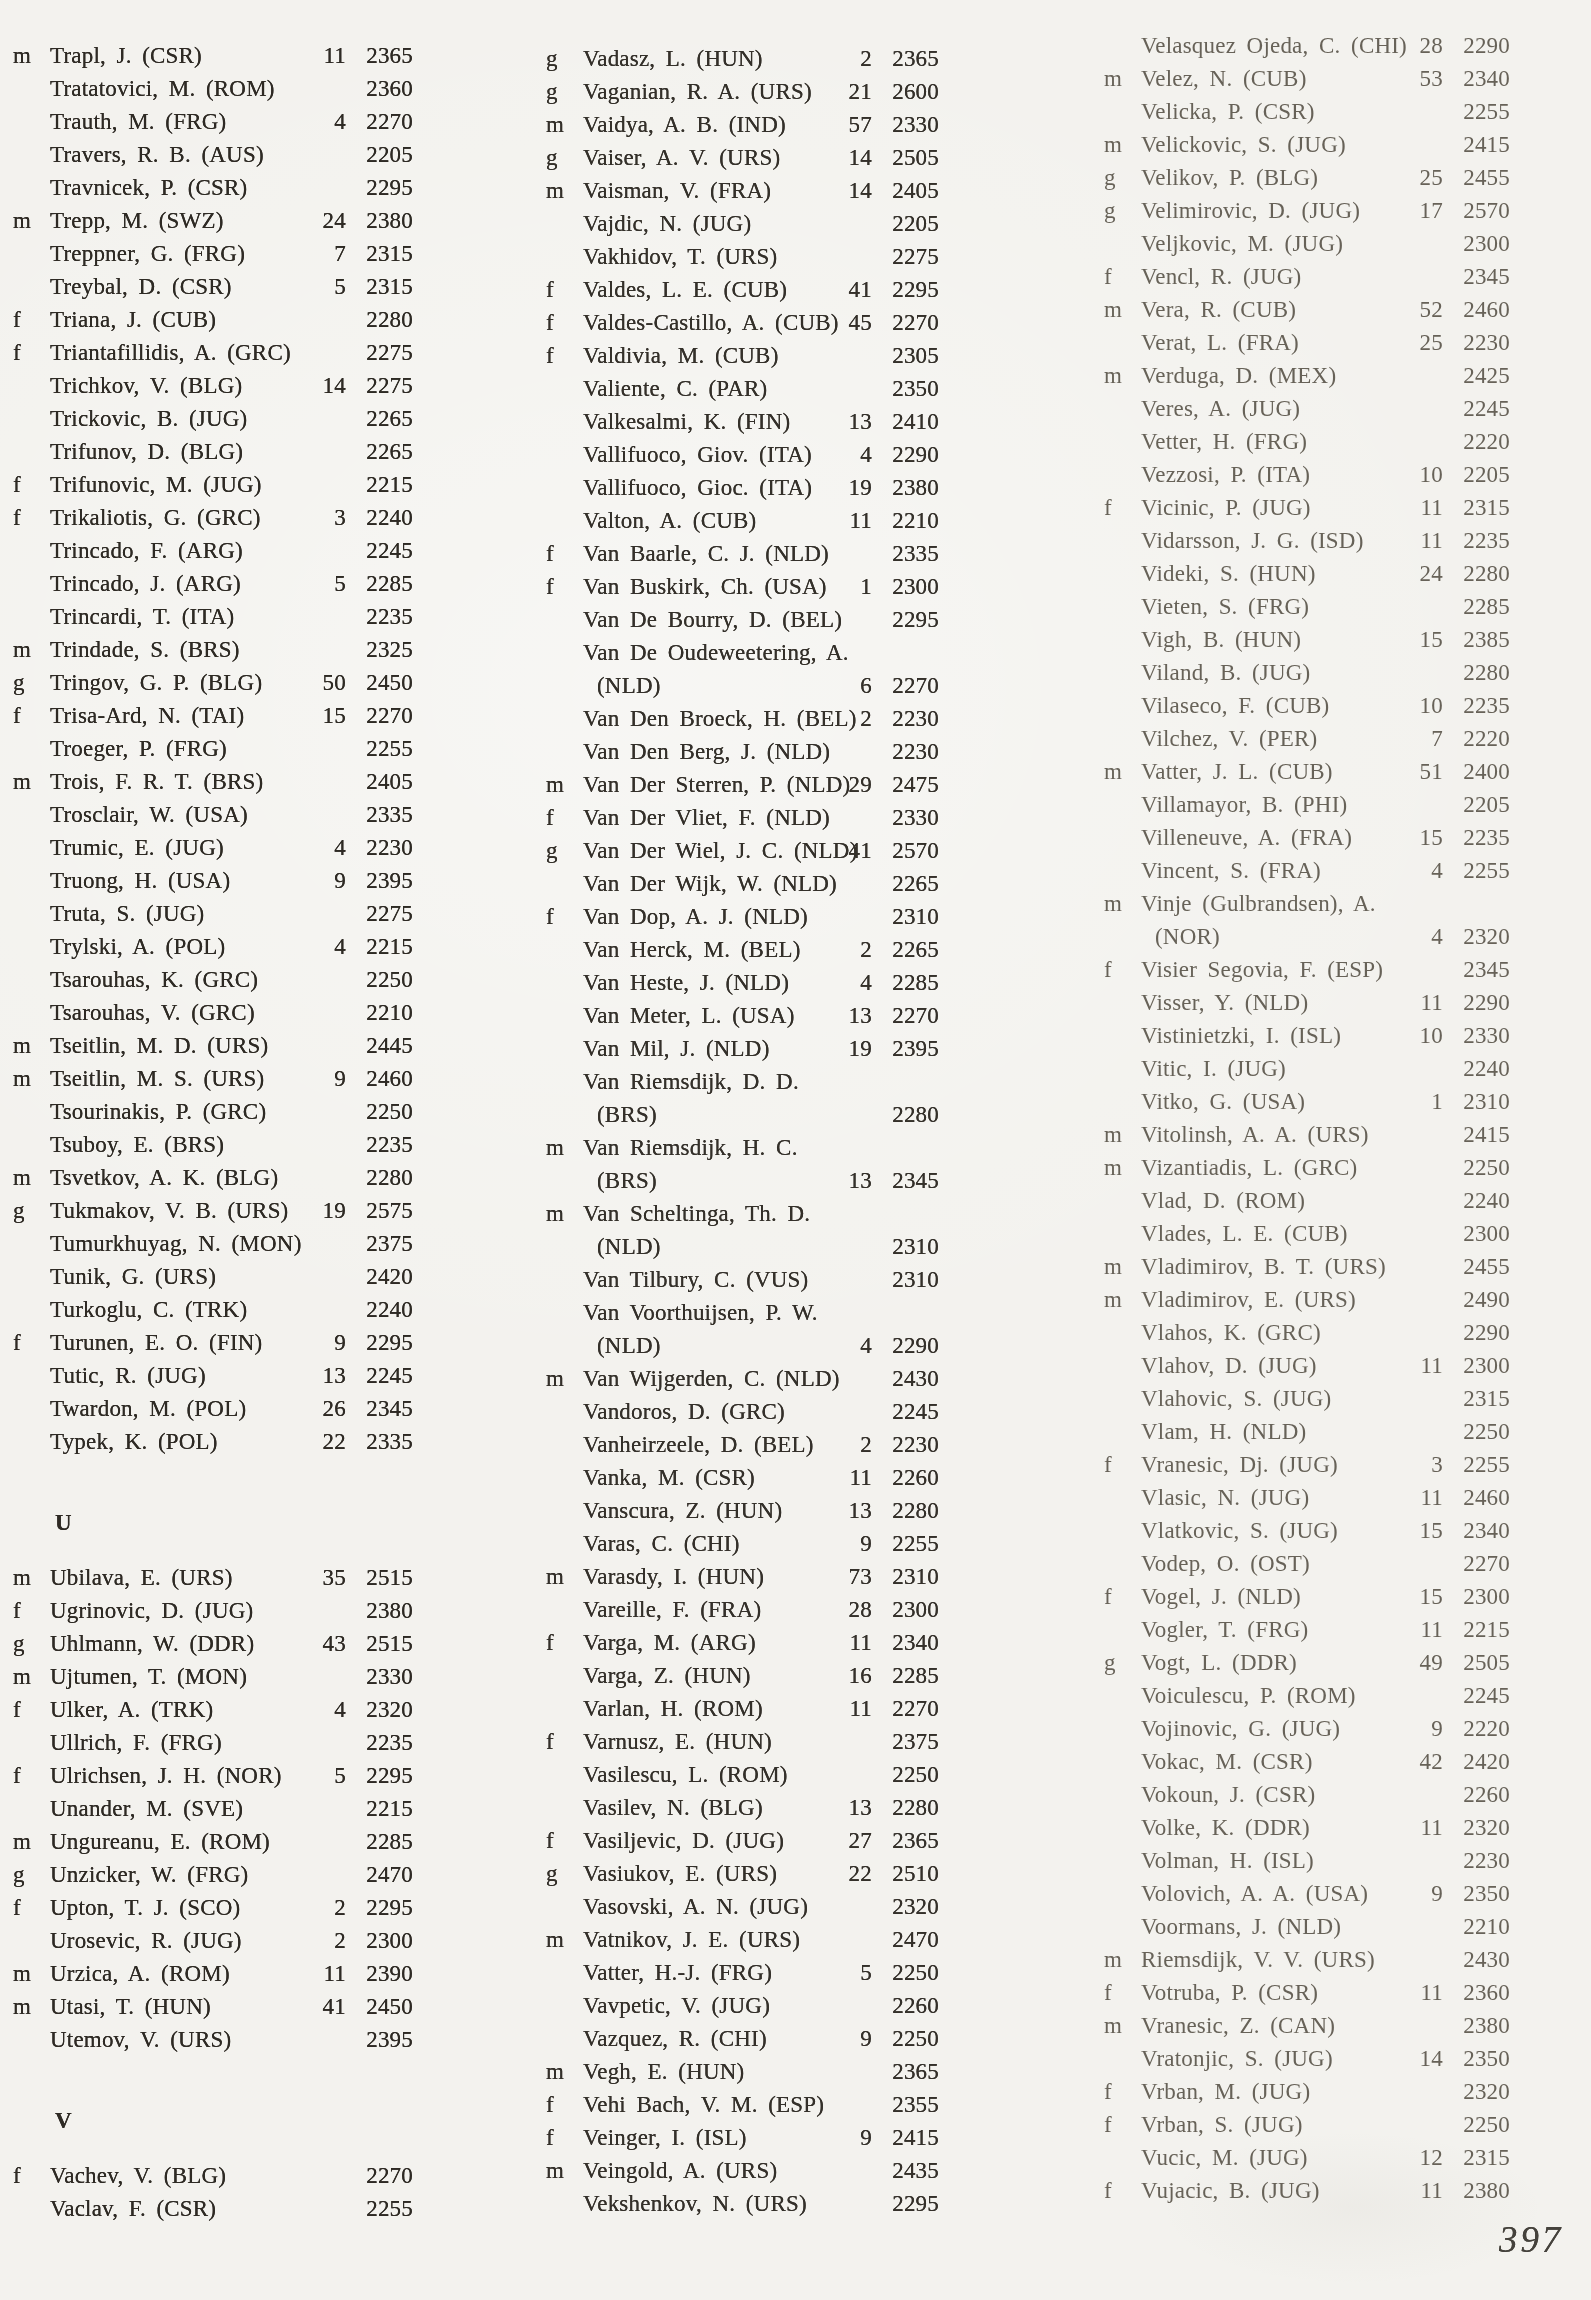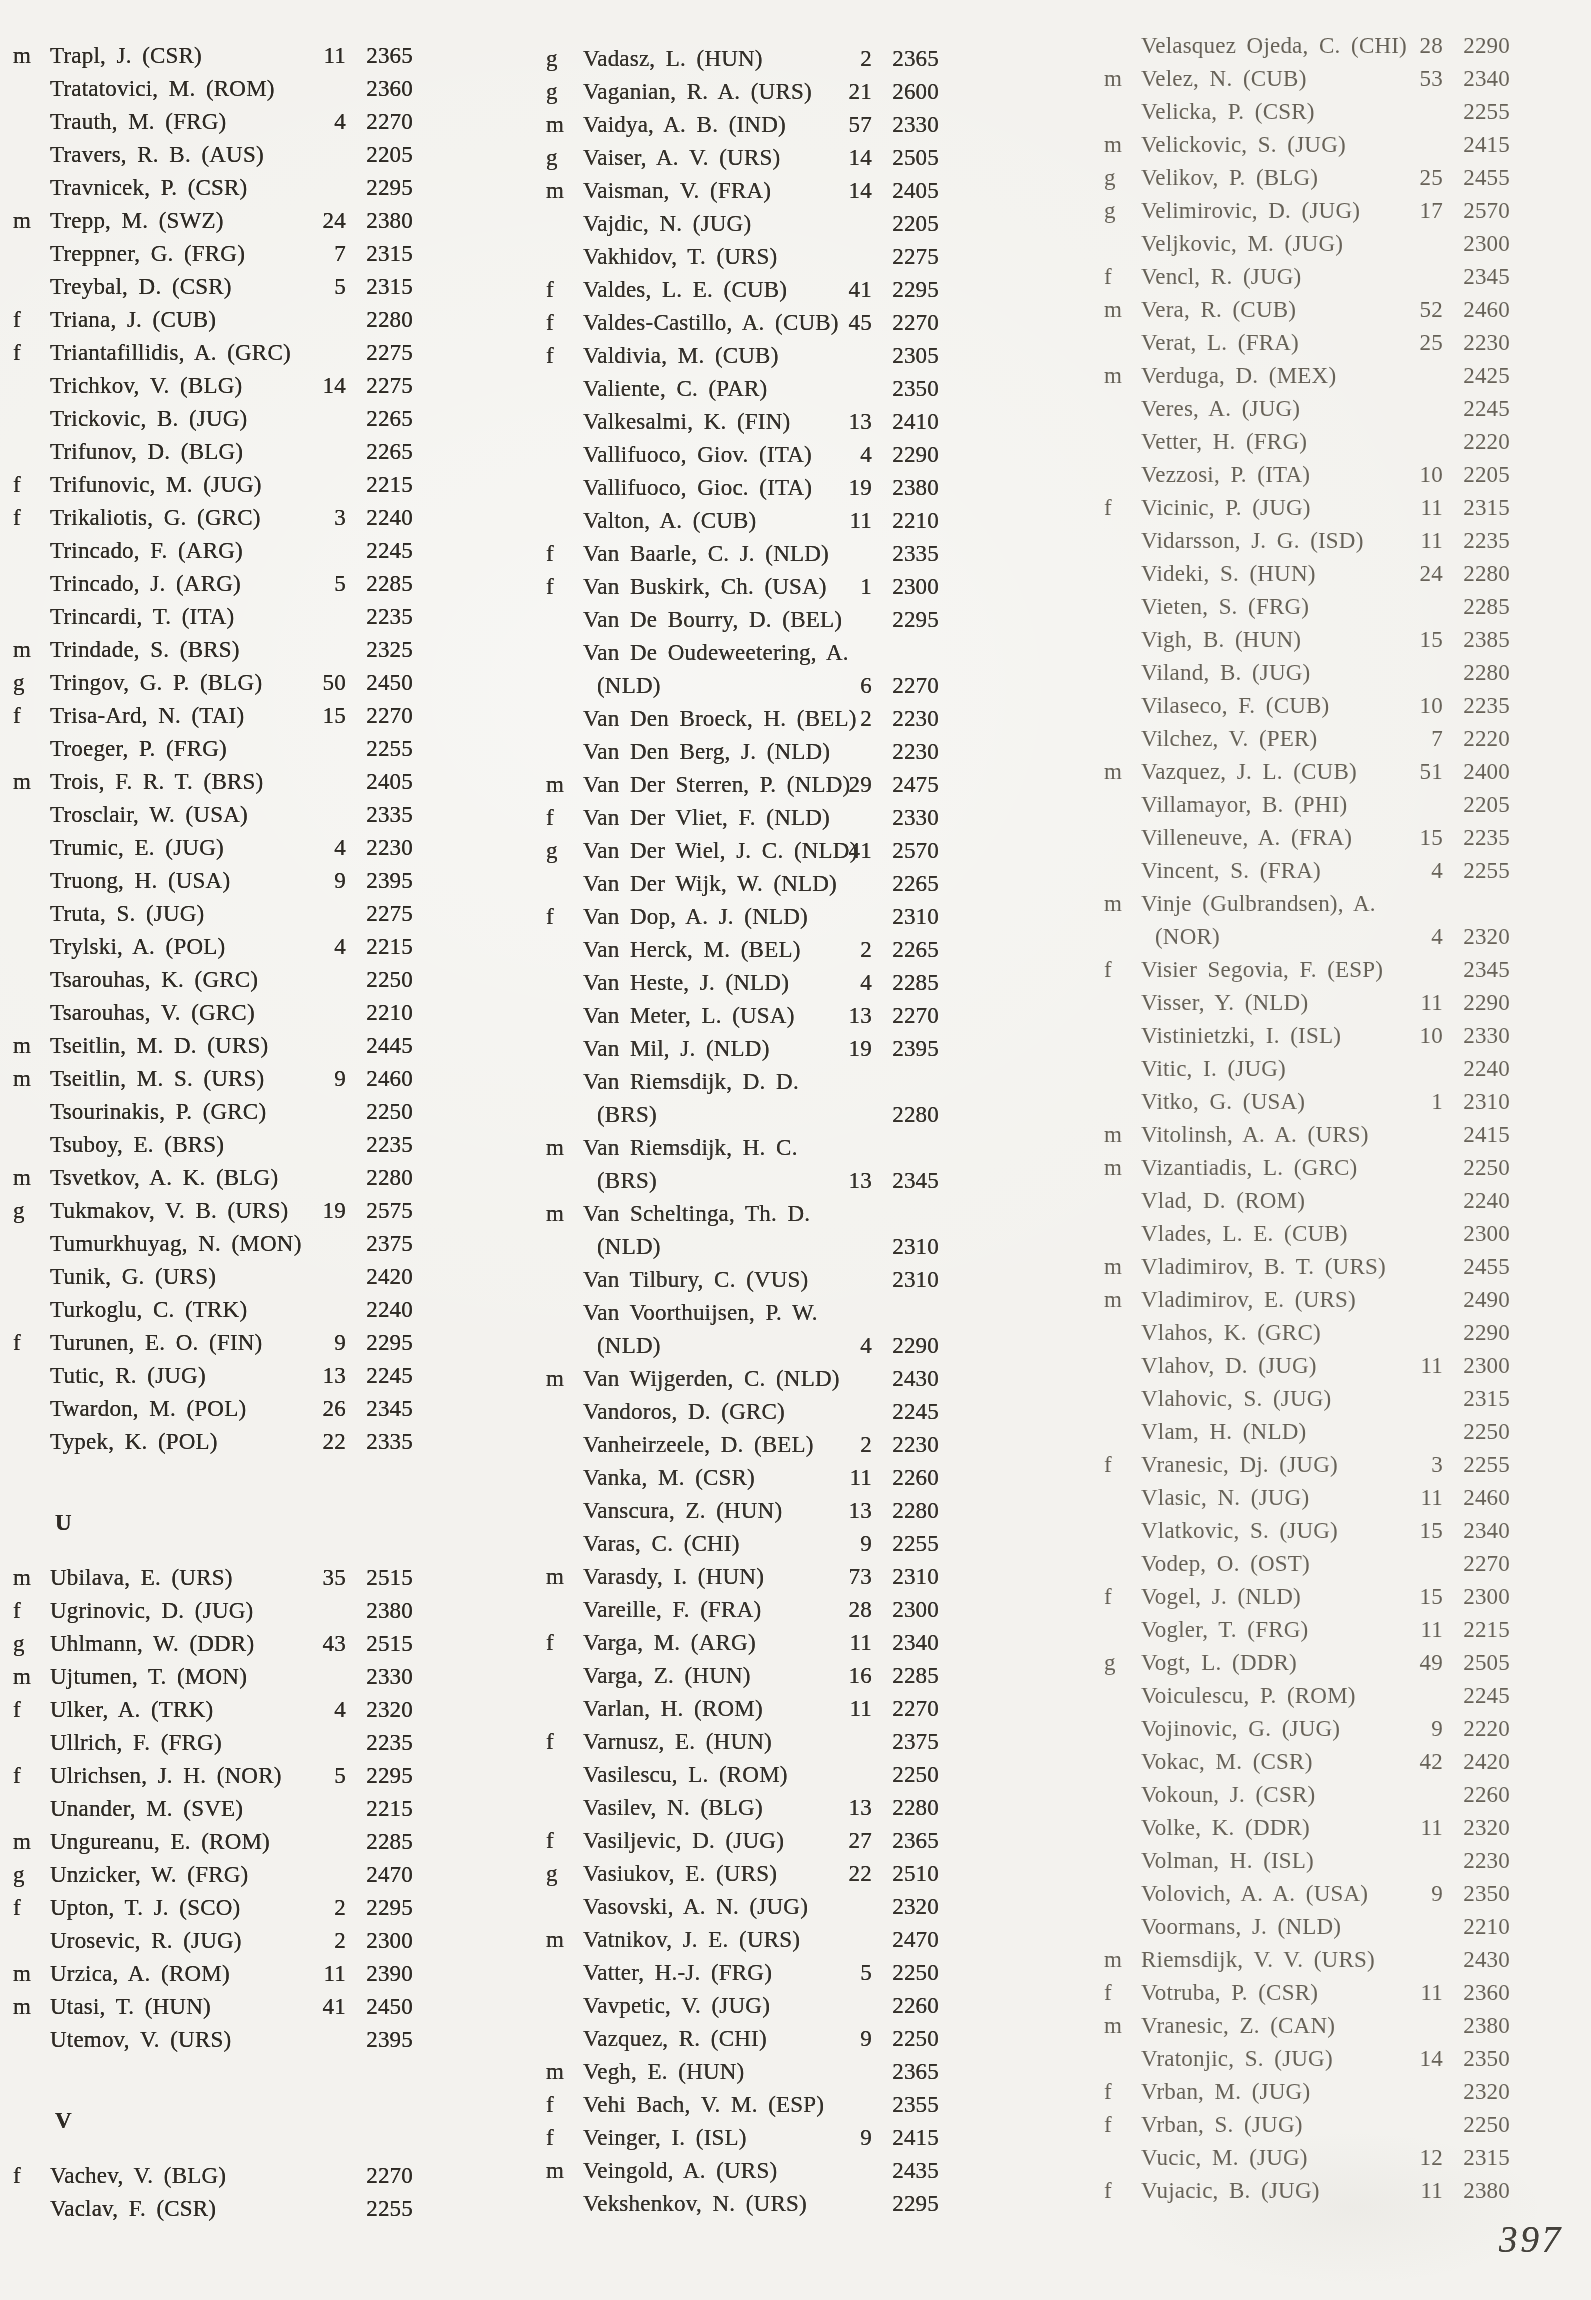--- a/index.html
+++ b/index.html
@@ -191,21 +191,21 @@
       <div class="row"><span class="nm">Vetter, H. (FRG)</span><span class="rat">2220</span></div>
       <div class="row"><span class="nm">Vezzosi, P. (ITA)</span><span class="num">10</span><span class="rat">2205</span></div>
       <div class="row"><span class="pfx">f</span><span class="nm">Vicinic, P. (JUG)</span><span class="num">11</span><span class="rat">2315</span></div>
       <div class="row"><span class="nm">Vidarsson, J. G. (ISD)</span><span class="num">11</span><span class="rat">2235</span></div>
       <div class="row"><span class="nm">Videki, S. (HUN)</span><span class="num">24</span><span class="rat">2280</span></div>
       <div class="row"><span class="nm">Vieten, S. (FRG)</span><span class="rat">2285</span></div>
       <div class="row"><span class="nm">Vigh, B. (HUN)</span><span class="num">15</span><span class="rat">2385</span></div>
       <div class="row"><span class="nm">Viland, B. (JUG)</span><span class="rat">2280</span></div>
       <div class="row"><span class="nm">Vilaseco, F. (CUB)</span><span class="num">10</span><span class="rat">2235</span></div>
       <div class="row"><span class="nm">Vilchez, V. (PER)</span><span class="num">7</span><span class="rat">2220</span></div>
-      <div class="row"><span class="pfx">m</span><span class="nm">Vazquez, J. L. (CUB)</span><span class="num">51</span><span class="rat">2400</span></div>
+      <div class="row"><span class="pfx">m</span><span class="nm">Vatter, J. L. (CUB)</span><span class="num">51</span><span class="rat">2400</span></div>
       <div class="row"><span class="nm">Villamayor, B. (PHI)</span><span class="rat">2205</span></div>
       <div class="row"><span class="nm">Villeneuve, A. (FRA)</span><span class="num">15</span><span class="rat">2235</span></div>
       <div class="row"><span class="nm">Vincent, S. (FRA)</span><span class="num">4</span><span class="rat">2255</span></div>
       <div class="row"><span class="pfx">m</span><span class="nm">Vinje (Gulbrandsen), A.</span></div>
       <div class="row cont"><span class="nm">(NOR)</span><span class="num">4</span><span class="rat">2320</span></div>
       <div class="row"><span class="pfx">f</span><span class="nm">Visier Segovia, F. (ESP)</span><span class="rat">2345</span></div>
       <div class="row"><span class="nm">Visser, Y. (NLD)</span><span class="num">11</span><span class="rat">2290</span></div>
       <div class="row"><span class="nm">Vistinietzki, I. (ISL)</span><span class="num">10</span><span class="rat">2330</span></div>
       <div class="row"><span class="nm">Vitic, I. (JUG)</span><span class="rat">2240</span></div>
       <div class="row"><span class="nm">Vitko, G. (USA)</span><span class="num">1</span><span class="rat">2310</span></div>

